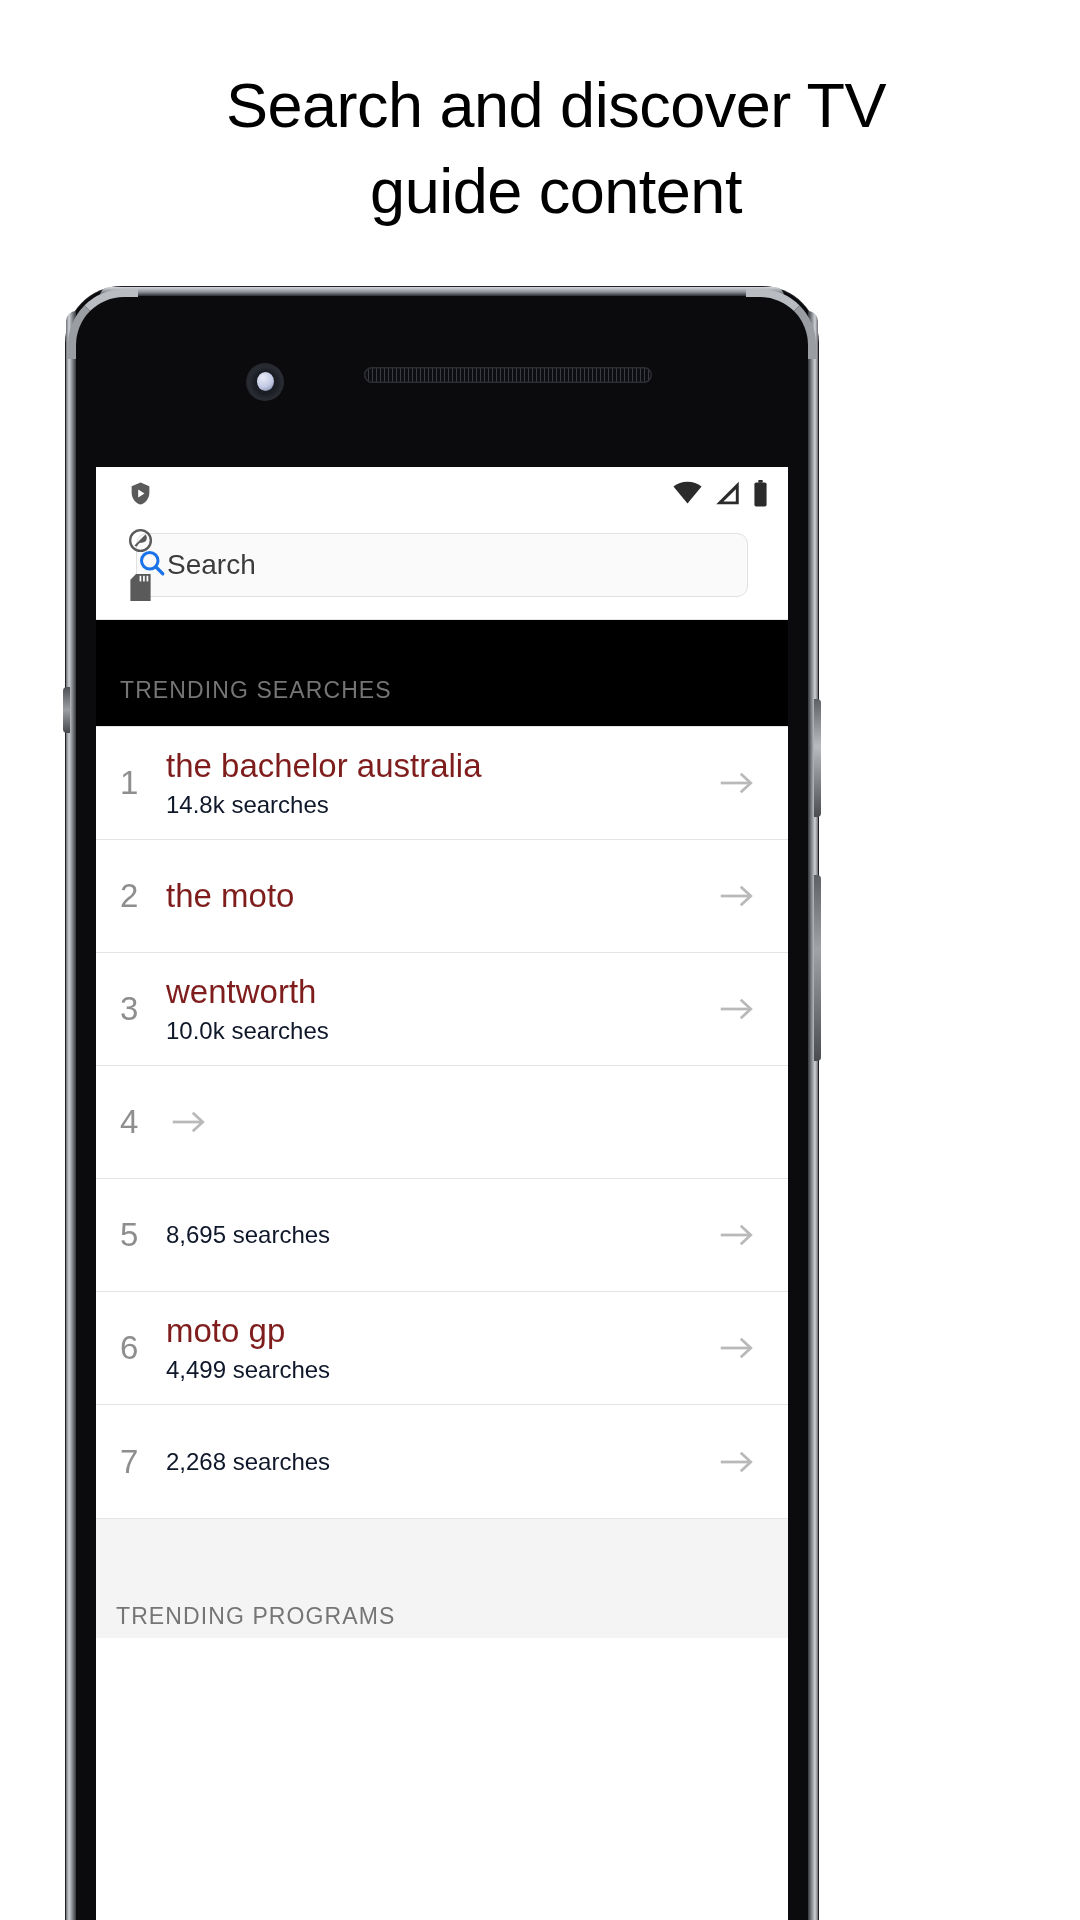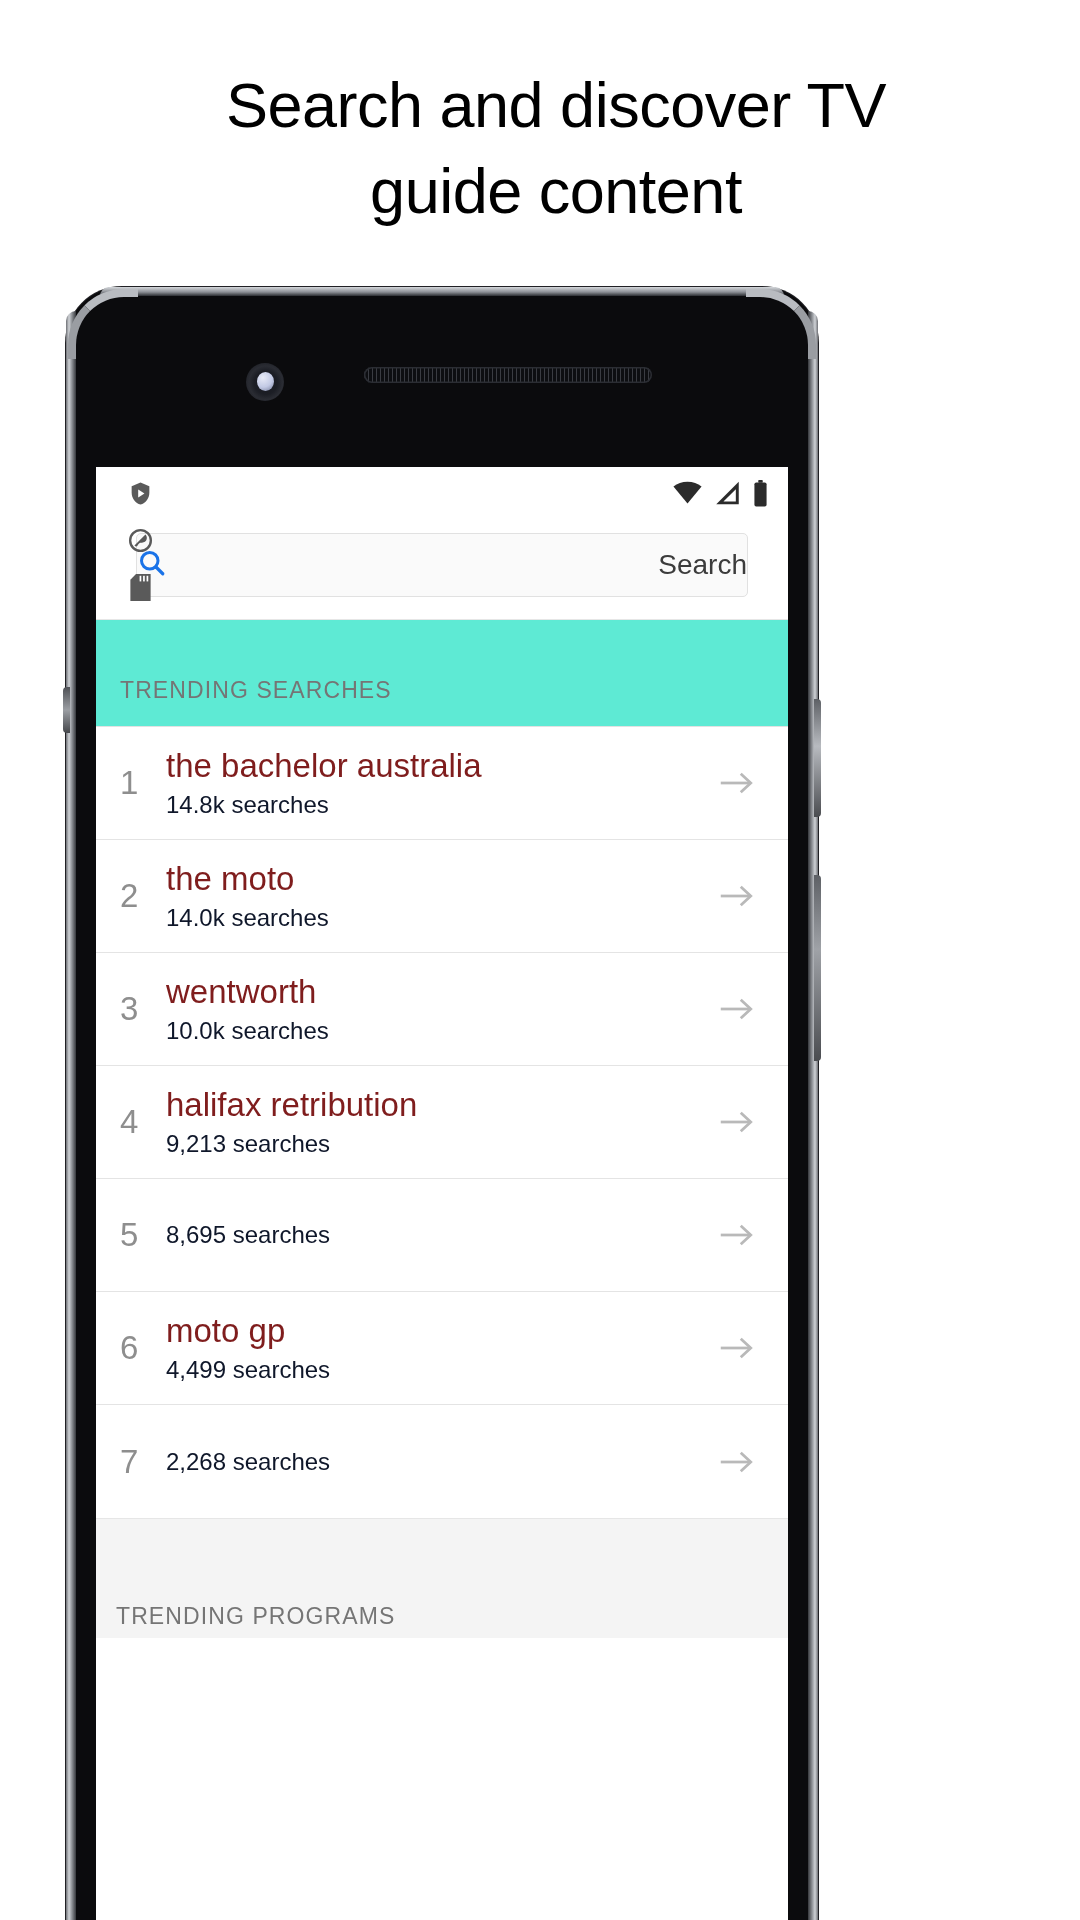--- a/index.html
+++ b/index.html
@@ -196,35 +196,35 @@
 
   
   .search-region {
     background: #ffffff;
     padding: 10px 40px 22px 40px;
     box-sizing: border-box;
   }
   .search-box {
     height: 62px;
     border: 1px solid #e1e1e1;
-    border-radius: 5px;
+    border-radius: 11px;
     background: #fafafa;
     display: flex;
     align-items: center;
-    justify-content: space-between;
+    justify-content: flex-start;
     gap: 0;
   }
   .search-placeholder {
     font-size: 28px;
     color: #3c3c3c;
   }
 
   
   .section-band {
-    background: #5eead4;
+    background: #000000;
     border-top: 1px solid #e6e6e6;
     border-bottom: 1px solid #e2e2e2;
     height: 108px;
     display: flex;
     align-items: flex-end;
     padding: 0 0 22px 24px;
     box-sizing: border-box;
   }
   .section-title {
     font-size: 23px;
@@ -398,21 +398,20 @@
             <svg width="38" height="30" viewBox="0 0 30 24" fill="none" aria-hidden="true">
               <line x1="2" y1="12" x2="26" y2="12" stroke="#b9b9b9" stroke-width="2.2"></line>
               <polyline points="18,4.6 26,12 18,19.4" stroke="#b9b9b9" stroke-width="2.2" fill="none"></polyline>
             </svg>
           </div>
         </div>
         <div class="trend-row">
           <div class="trend-rank">2</div>
           <div class="trend-texts">
             <div class="trend-title">the moto</div>
-            <div class="trend-sub">14.0k searches</div>
           </div>
           <div class="trend-arrow">
             <svg width="38" height="30" viewBox="0 0 30 24" fill="none" aria-hidden="true">
               <line x1="2" y1="12" x2="26" y2="12" stroke="#b9b9b9" stroke-width="2.2"></line>
               <polyline points="18,4.6 26,12 18,19.4" stroke="#b9b9b9" stroke-width="2.2" fill="none"></polyline>
             </svg>
           </div>
         </div>
         <div class="trend-row">
           <div class="trend-rank">3</div>
@@ -422,24 +421,20 @@
           </div>
           <div class="trend-arrow">
             <svg width="38" height="30" viewBox="0 0 30 24" fill="none" aria-hidden="true">
               <line x1="2" y1="12" x2="26" y2="12" stroke="#b9b9b9" stroke-width="2.2"></line>
               <polyline points="18,4.6 26,12 18,19.4" stroke="#b9b9b9" stroke-width="2.2" fill="none"></polyline>
             </svg>
           </div>
         </div>
         <div class="trend-row">
           <div class="trend-rank">4</div>
-          <div class="trend-texts">
-            <div class="trend-title">halifax retribution</div>
-            <div class="trend-sub">9,213 searches</div>
-          </div>
           <div class="trend-arrow">
             <svg width="38" height="30" viewBox="0 0 30 24" fill="none" aria-hidden="true">
               <line x1="2" y1="12" x2="26" y2="12" stroke="#b9b9b9" stroke-width="2.2"></line>
               <polyline points="18,4.6 26,12 18,19.4" stroke="#b9b9b9" stroke-width="2.2" fill="none"></polyline>
             </svg>
           </div>
         </div>
         <div class="trend-row">
           <div class="trend-rank">5</div>
           <div class="trend-texts">

